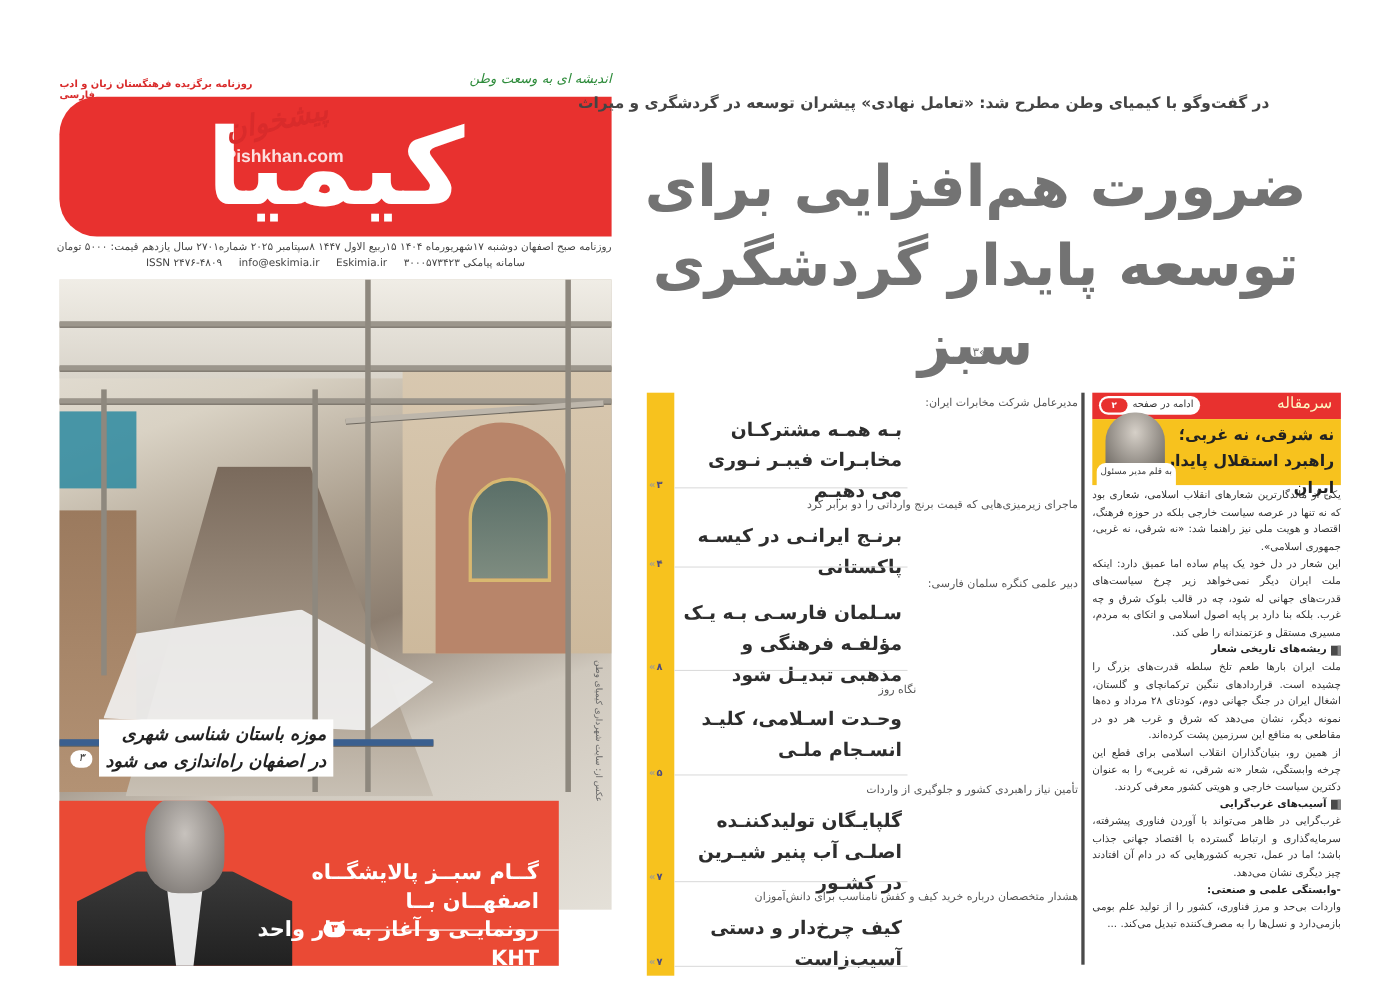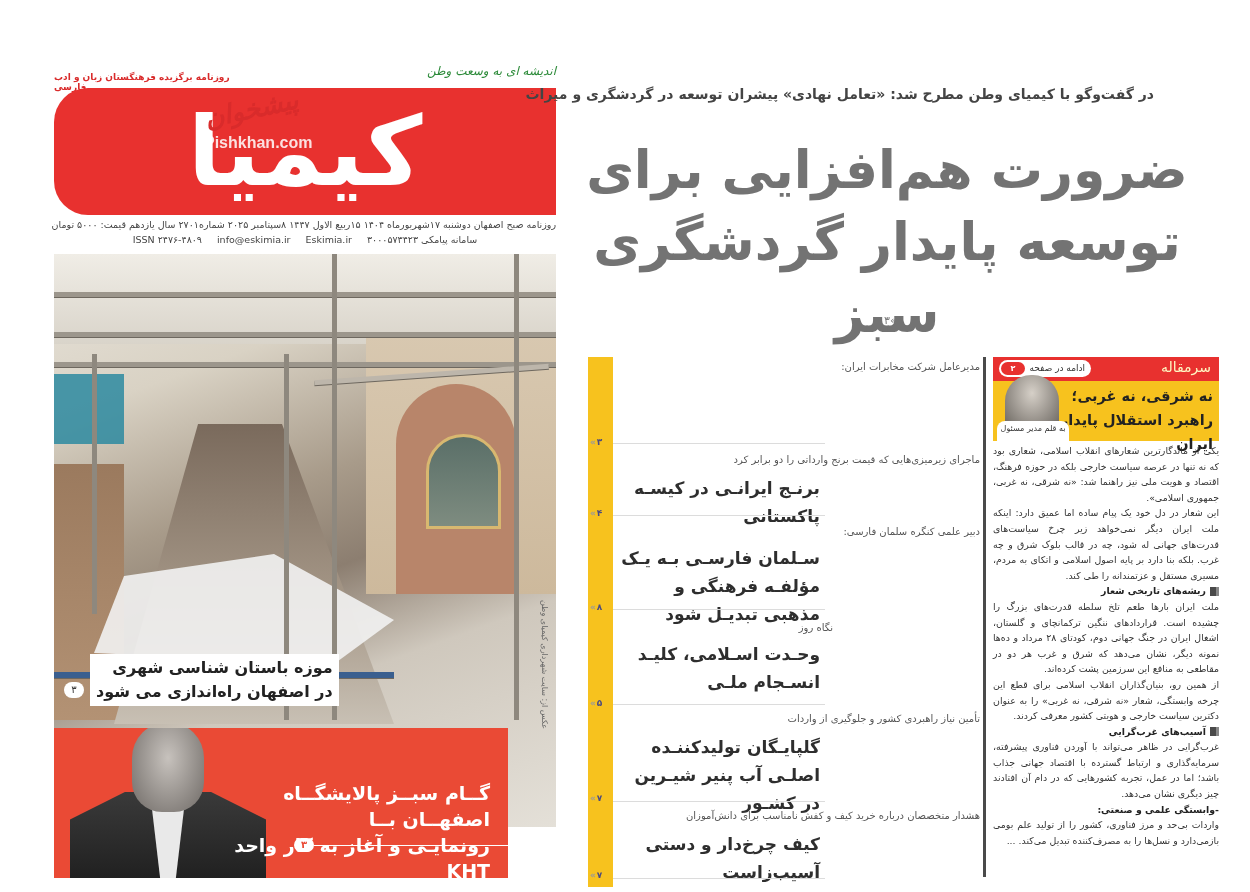--- a/index.html
+++ b/index.html
@@ -15,21 +15,21 @@
   .mh-watermark { position: absolute; left: 150px; top: 6px; color: #d92b2b; font-size: 26px; font-style: italic; font-weight: bold; transform: rotate(-12deg); font-family: "DejaVu Serif", serif; }
   .mh-watermark-url { position: absolute; left: 150px; top: 46px; color: rgba(255,255,255,0.85); font-size: 16px; font-weight: bold; direction: ltr; font-family: "Liberation Sans", sans-serif; }
   .mh-info { position: absolute; left: 0; top: 161px; width: 502px; text-align: center; font-size: 9.5px; color: #444; white-space: nowrap; }
   .mh-info2 { position: absolute; left: 0; top: 176px; width: 502px; text-align: center; font-size: 9.5px; color: #444; white-space: nowrap; }
   .mh-info2 span { margin: 0 6px; }
 
   
   .photo { position: absolute; left: 54px; top: 254px; width: 502px; height: 573px; overflow: hidden;
     background:
       linear-gradient(180deg, rgba(255,255,255,0) 0%, rgba(255,255,255,0) 100%),
-      linear-gradient(160deg, #e8e4dc 0%, #d9d2c4 22%, #a89b8a 42%, #8c7e70 55%, #cfc8bd 70%, #e4e0d8 100%); }
+      linear-gradient(160deg, #e8e4dc 0%, #d9d2c4 22%, #a89b8a 42%, #8c7e70 55%, #cfc8bd 70%, #e4e0d8 100%); font-style: italic; }
   .ph-roof { position: absolute; left: 0; top: 0; width: 100%; height: 90px; background: linear-gradient(180deg, #f0ede6, #d9d4ca); }
   .ph-wall-right { position: absolute; right: 0; top: 80px; width: 190px; height: 260px; background: linear-gradient(180deg, #d8c8b0, #cdb99c); }
   .ph-arch { position: absolute; right: 40px; top: 130px; width: 120px; height: 210px; background: #b8856a; border-radius: 60px 60px 0 0; }
   .ph-arch-window { position: absolute; right: 55px; top: 180px; width: 75px; height: 95px; background: linear-gradient(180deg, #5a6f68, #7e8c80); border: 3px solid #d8b870; border-radius: 38px 38px 0 0; }
   .ph-tarp { position: absolute; left: 0; top: 120px; width: 70px; height: 70px; background: #2d8aa0; opacity: 0.85; }
   .ph-trench { position: absolute; left: 60px; top: 170px; width: 280px; height: 300px; background: linear-gradient(180deg, #7a6a5c, #a69888 60%, #c8c0b4); clip-path: polygon(30% 0, 60% 0, 100% 100%, 0 100%); }
   .ph-sheet { position: absolute; left: 40px; top: 300px; width: 300px; height: 110px; background: #f2f2f2; opacity: 0.9; clip-path: polygon(10% 20%, 60% 0, 100% 60%, 80% 100%, 0 90%); }
   .ph-soil { position: absolute; left: 0; top: 210px; width: 70px; height: 256px; background: linear-gradient(180deg, #9b7a5e, #b39274); }
   .pipe-h { position: absolute; height: 5px; background: #9c968c; box-shadow: 0 1px 0 #6e685f; }
   .pipe-v { position: absolute; width: 5px; background: #8e887e; }
@@ -140,20 +140,21 @@
 <div class="headline">
   <div>ضرورت هم‌افزایی برای</div>
   <div>توسعه پایدار گردشگری سبز</div>
 </div>
 <div class="head-page">۳«</div>
 
 <div class="yellow-bar"></div>
 
 <div class="news-item" style="top:357px;height:87px;padding-left:14px;">
   <div class="news-kicker" style="top:4px;">مدیرعامل شرکت مخابرات ایران:</div>
+  <div class="news-title" style="top:20px;">بـه همـه مشترکـان مخابـرات فیبـر نـوری می دهیـم</div>
   <div class="news-page" style="top:80px;"><span class="chev">«</span><span>۳</span></div>
   <div class="sep"></div>
 </div>
 
 <div class="news-item" style="top:444px;height:72px;">
   <div class="news-kicker" style="top:10px;">ماجرای زیرمیزی‌هایی که قیمت برنج وارداتی را دو برابر کرد</div>
   <div class="news-title" style="top:30px;">برنـج ایرانـی در کیسـه پاکستانی</div>
   <div class="news-page" style="top:64px;"><span class="chev">«</span><span>۴</span></div>
   <div class="sep"></div>
 </div>

